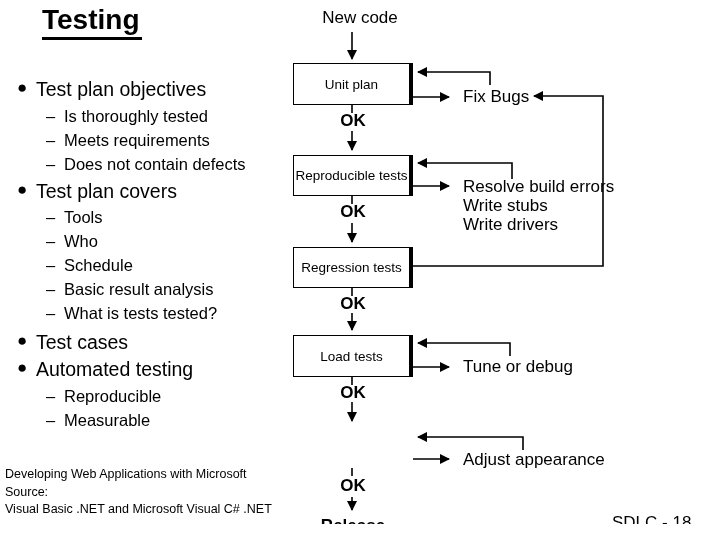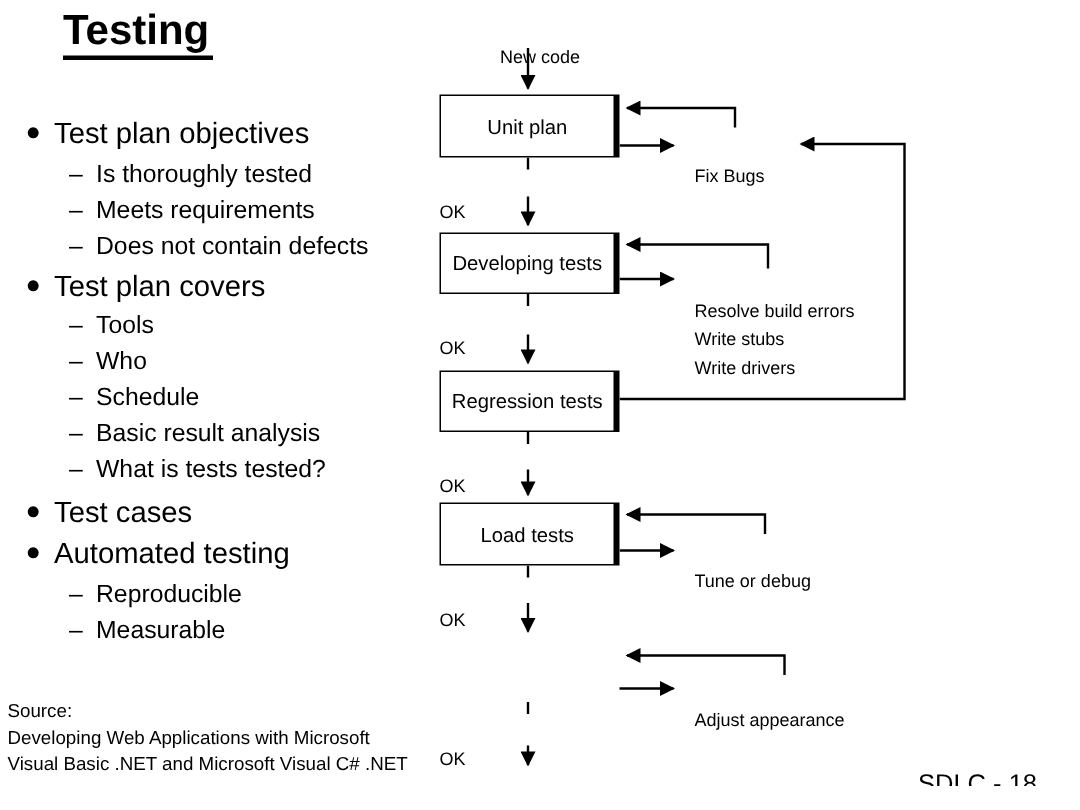--- a/index.html
+++ b/index.html
@@ -19,22 +19,22 @@
   .source{position:absolute;left:5px;top:466px;font-size:12.5px;line-height:17.5px;white-space:nowrap;}
   .page-num{position:absolute;left:612px;top:513px;font-size:17px;white-space:nowrap;}
   
   .fc-svg{position:absolute;left:0;top:0;}
   .fbox{
     position:absolute;left:293px;width:120px;box-sizing:border-box;
     border:1px solid #000;border-right-width:4px;background:#fff;
     display:flex;align-items:center;justify-content:center;
     font-size:13.5px;white-space:nowrap;
   }
-  .flabel{position:absolute;font-size:12px;white-space:nowrap;line-height:15px;margin-top:21px;}
-  .center-col{left:293px;width:120px;text-align:left;}
+  .flabel{position:absolute;font-size:17px;white-space:nowrap;line-height:15px;}
+  .center-col{left:293px;width:120px;text-align:center;font-weight:bold;}
 </style>
 </head>
 <body>
 
 <div class="slide">
 
   <div class="title">Testing</div>
 
   <div class="b-main" style="top:78px"><span class="dot">●</span><span>Test plan objectives</span></div>
   <div class="b-sub" style="top:107px"><span class="dash">–</span><span>Is thoroughly tested</span></div>
@@ -47,22 +47,22 @@
   <div class="b-sub" style="top:256px"><span class="dash">–</span><span>Schedule</span></div>
   <div class="b-sub" style="top:280px"><span class="dash">–</span><span>Basic result analysis</span></div>
   <div class="b-sub" style="top:304px"><span class="dash">–</span><span>What is tests tested?</span></div>
 
   <div class="b-main" style="top:331px"><span class="dot">●</span><span>Test cases</span></div>
   <div class="b-main" style="top:358px"><span class="dot">●</span><span>Automated testing</span></div>
   <div class="b-sub" style="top:387px"><span class="dash">–</span><span>Reproducible</span></div>
   <div class="b-sub" style="top:411px"><span class="dash">–</span><span>Measurable</span></div>
 
   <div class="source">
+    <div>Developing Web Applications with Microsoft</div>
     <div>Source:</div>
-    <div>Developing Web Applications with Microsoft</div>
     <div>Visual Basic .NET and Microsoft Visual C# .NET</div>
   </div>
 
   <div class="page-num">SDLC - 18</div>
 
   <svg class="fc-svg" width="720" height="540" viewBox="0 0 720 540">
     <defs>
       <marker id="arr" viewBox="0 0 10 10" refX="9" refY="5" markerWidth="11" markerHeight="10" markerUnits="userSpaceOnUse" orient="auto">
         <path d="M0,0 L10,5 L0,10 Z" fill="#000"></path>
       </marker>
@@ -94,21 +94,21 @@
       <path d="M413,266 H603 V96 H534" marker-end="url(#arr)"></path>
     </g>
   </svg>
 
   <div class="flabel" style="left:305px;top:10px;width:110px;text-align:center">New code</div>
 
   <div class="fbox" style="top:63px;height:42px">
       <span>Unit plan</span>
     </div>
   <div class="fbox" style="top:155px;height:41px">
-      <span>Developing tests</span>
+      <span>Reproducible tests</span>
     </div>
   <div class="fbox" style="top:247px;height:41px">
       <span>Regression tests</span>
     </div>
   <div class="fbox" style="top:335px;height:42px">
       <span>Load tests</span>
     </div>
 
   <div class="flabel center-col" style="top:113px">OK</div>
   <div class="flabel center-col" style="top:204px">OK</div>

